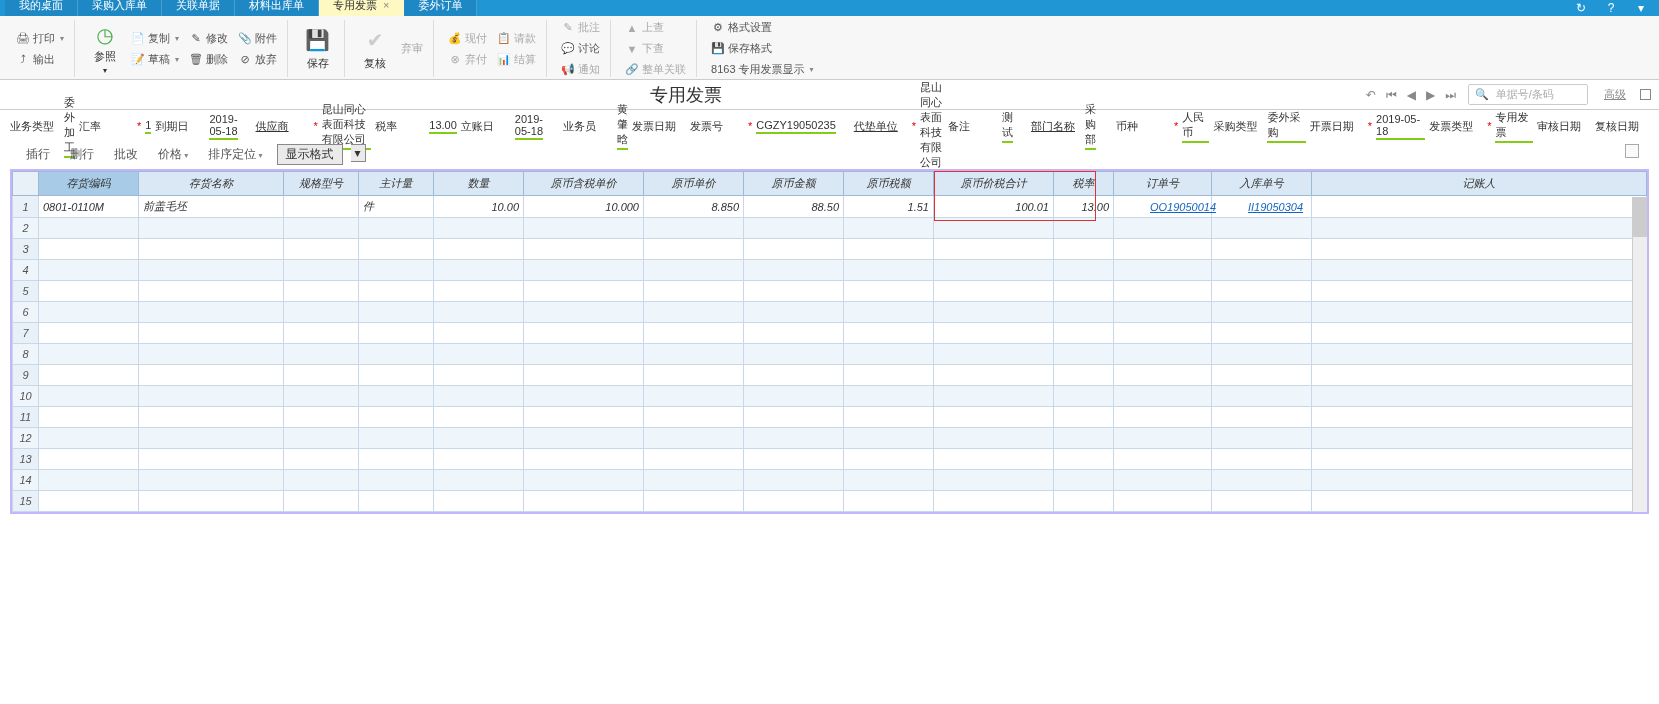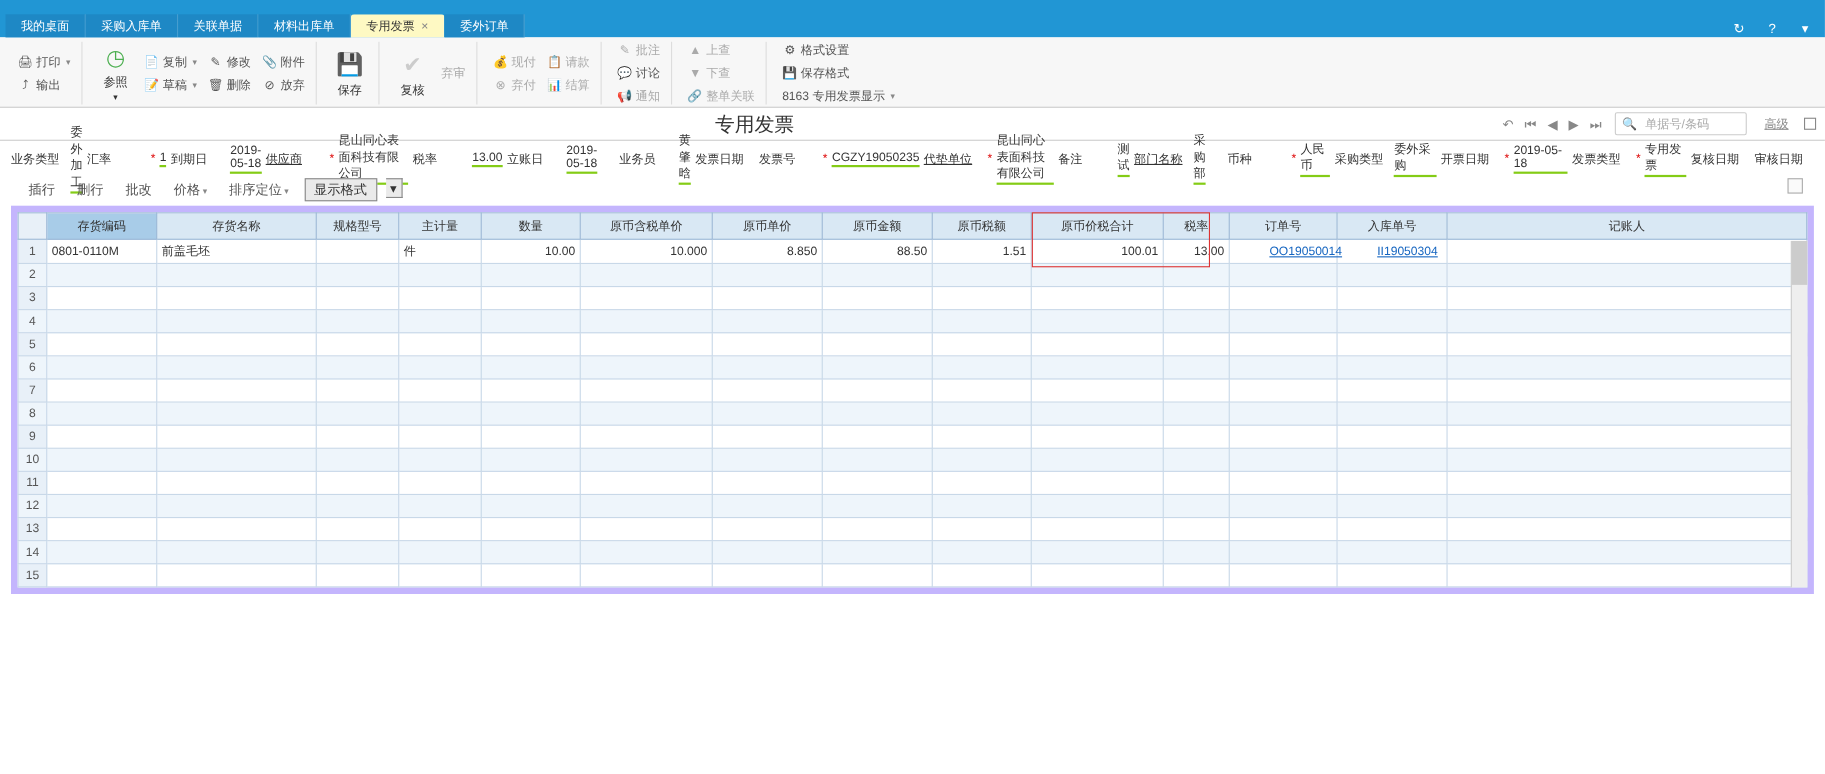--- a/index.html
+++ b/index.html
@@ -1,19 +1,19 @@
 <!DOCTYPE html>
 <html><head>
 <meta charset="utf-8">
 <style>
 * { margin: 0; padding: 0; box-sizing: border-box; font-family: "Microsoft YaHei", Arial, sans-serif; }
 body { background: #fff; font-size: 12px; color: #333; overflow: hidden; }
 
 
-.top-tabs { background: #2196d4; display: flex; height: 34px; align-items: flex-end; padding-left: 5px; justify-content: space-between; }
+.top-tabs { background: #2196d4; display: flex; height: 16px; align-items: flex-end; padding-left: 5px; justify-content: space-between; }
 .top-tabs .tab { padding: 3px 14px; color: #fff; font-size: 11px; border-right: 1px solid rgba(255,255,255,0.2); background: #1e88c5; }
 .top-tabs .tab.active { background: #fef9c3; color: #333; border-top-left-radius: 3px; border-top-right-radius: 3px; }
 .top-tabs .tab .close { margin-left: 6px; color: #888; }
 .top-tabs .spacer { flex: 1; }
 .top-tabs .sys-icons { color: #fff; display: flex; gap: 14px; padding-right: 10px; align-items: center; }
 .top-tabs .sys-icons span { width: 16px; height: 16px; display: inline-flex; align-items: center; justify-content: center; }
 
 
 .ribbon { background: #f7f7f7; border-bottom: 1px solid #ccc; display: flex; padding: 4px 6px 2px; gap: 4px; height: 64px; }
 .ribbon-group { display: flex; gap: 2px; border-right: 1px solid #ddd; padding: 0 6px; }
@@ -32,35 +32,35 @@
 .title-row .nav span { cursor: pointer; padding: 0 2px; }
 .title-row .search { border: 1px solid #ccc; background: #fff; border-radius: 2px; padding: 2px 4px; width: 120px; font-size: 11px; color: #aaa; margin-left: 4px; display: flex; align-items: center; gap: 3px; }
 .title-row .adv { margin-left: 8px; text-decoration: underline; color: #888; font-size: 11px; cursor: pointer; }
 .title-row .sq { width: 11px; height: 11px; border: 1px solid #888; margin-left: 6px; }
 
 
 .form-area { display: flex; padding: 6px 10px 4px; gap: 20px; }
 .form-col { flex: 1; display: flex; gap: 4px; }
 .form-row { display: flex; align-items: center; height: 20px; font-size: 11px; }
 .form-row .lbl { width: 54px; color: #333; text-align: left; }
-.form-row .lbl.u { text-decoration: underline; }
+.form-row .lbl.u { text-decoration: underline; margin-left: 14px; }
 .form-row .star { color: #d00; margin: 0 4px; }
 .form-row .val { flex: 1; border-bottom: 2px solid #84cc16; padding-bottom: 1px; min-height: 14px; }
 
 
 .grid-bar { display: flex; align-items: flex-start; gap: 8px; padding: 4px 20px; font-size: 12px; }
 .grid-bar .btn { padding: 2px 6px; cursor: pointer; color: #555; }
 .grid-bar .dd::after { content: " ▾"; font-size: 8px; color: #888; }
 .grid-bar .fmt-lbl { border: 1px solid #888; padding: 1px 8px; background: #eaeaea; }
 .grid-bar .fmt-dd { border: 1px solid #888; border-left: none; padding: 1px 4px; background: #eaeaea; }
 .grid-bar .flex { flex: 1; }
 .grid-bar .corner { width: 14px; height: 14px; border: 1px solid #aaa; background: #fafafa; }
 
 
-.grid-wrap { margin: 0 10px; border: 6px solid #c4b5fd; position: relative; }
+.grid-wrap { margin: 0 10px; border: 2px solid #c4b5fd; position: relative; font-style: italic; }
 .grid { width: 100%; border-collapse: collapse; table-layout: fixed; }
 .grid th { background: #d9e8f4; border: 1px solid #9db9d6; padding: 4px 2px; font-size: 11px; font-weight: normal; color: #333; height: 24px; }
 .grid th.sel { background: #a8cce8; }
 .grid td { border: 1px solid #c8d8e8; padding: 3px 4px; font-size: 11px; height: 21px; }
 .grid tr.alt td { background: #eef5fb; }
 .grid .rownum { text-align: center; background: #e8f0f8; color: #555; width: 26px; }
 .grid .r { text-align: right; }
 .grid .link { color: #1565c0; text-decoration: underline; margin-left: 32px; }
 .redbox { position: absolute; border: 1px solid #d33; pointer-events: none; }
 .vscroll { position: absolute; right: 0; top: 26px; bottom: 0; width: 15px; background: #eee; border-left: 1px solid #ccc; }
@@ -310,25 +310,25 @@
         <span class="lbl">开票日期</span>
         <span class="star">*</span>
         <span class="val">2019-05-18</span>
       </div>
     <div class="form-row">
         <span class="lbl">发票类型</span>
         <span class="star">*</span>
         <span class="val">专用发票</span>
       </div>
     <div class="form-row">
+        <span class="lbl">审核日期</span>
+        <span class="val"></span>
+      </div>
+    <div class="form-row">
         <span class="lbl">复核日期</span>
-        <span class="val"></span>
-      </div>
-    <div class="form-row">
-        <span class="lbl">审核日期</span>
         <span class="val"></span>
       </div>
   </div>
 </div>
 
 <div class="grid-bar">
   <span class="btn">插行</span>
   <span class="btn">删行</span>
   <span class="btn">批改</span>
   <span class="btn dd">价格</span>

